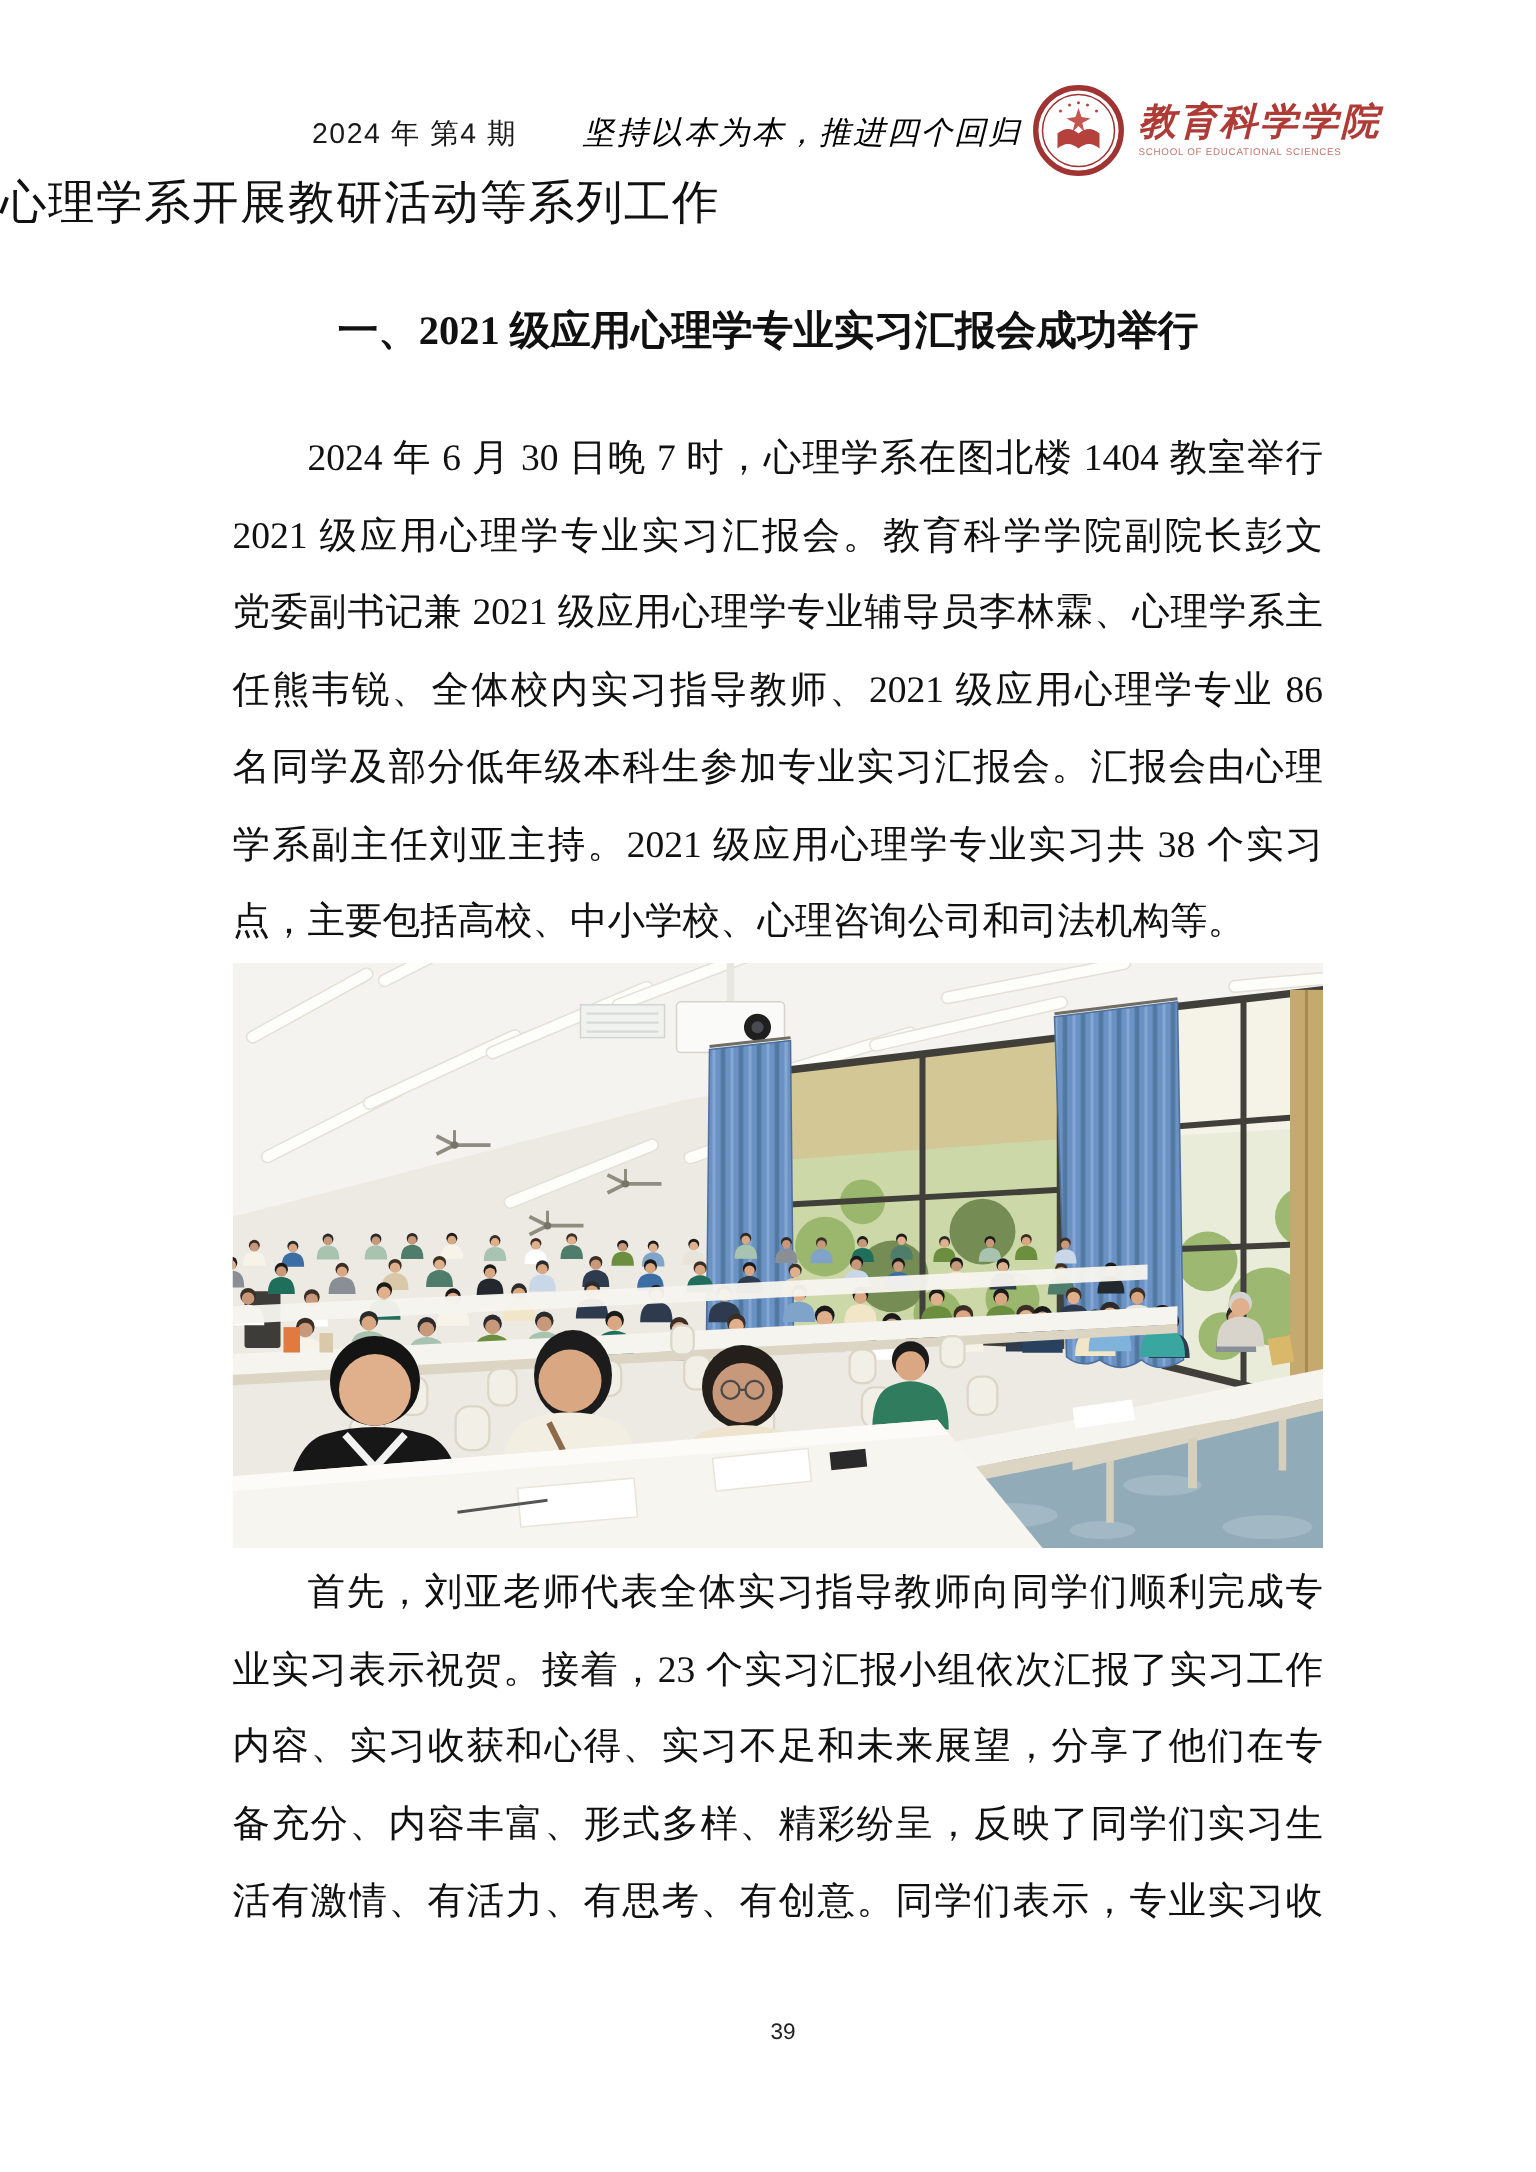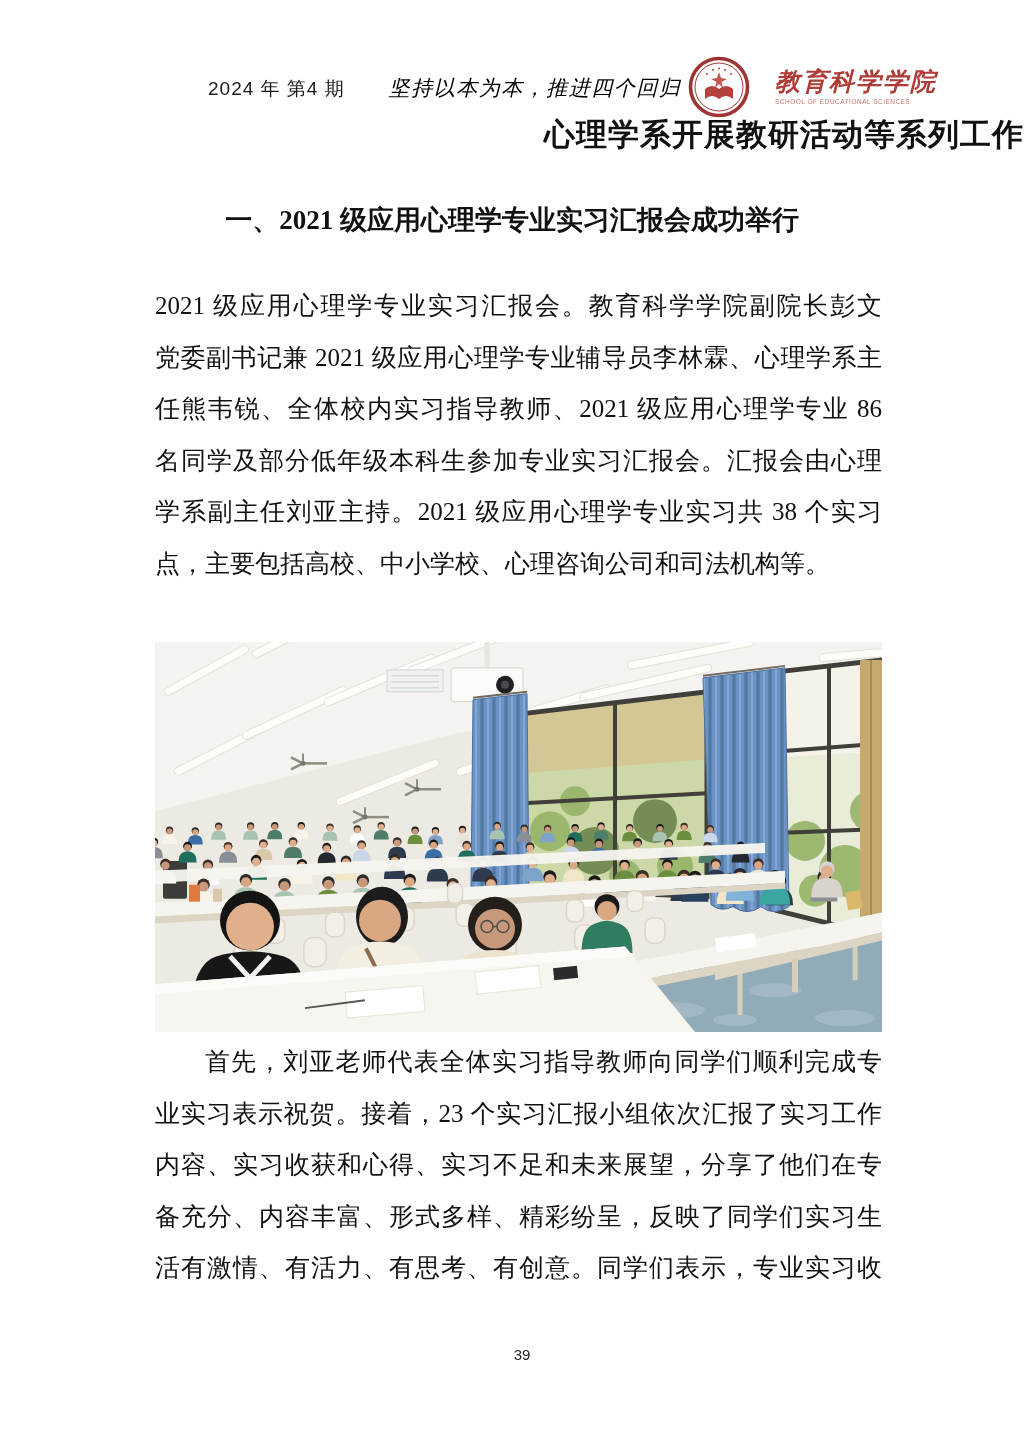--- a/index.html
+++ b/index.html
@@ -2,27 +2,27 @@
 <html><head>
 <meta charset="utf-8">
 <style>
   html,body{margin:0;padding:0;background:#ffffff;}
   .page{position:relative;width:1024px;height:1448px;background:#ffffff;overflow:hidden;
         font-family:"Liberation Serif",serif;color:#111;}
   
   .header-row{position:absolute;top:74px;left:208px;display:flex;align-items:baseline;gap:44px;white-space:nowrap;}
   .issue{font-family:"Liberation Sans",sans-serif;font-size:19px;letter-spacing:1px;color:#1a1a1a;}
   .motto{font-style:italic;font-size:21px;letter-spacing:1.5px;color:#000000;}
-  .logo{position:absolute;top:56px;left:688px;display:flex;align-items:center;gap:25px;}
+  .logo{position:absolute;top:56px;left:688px;display:flex;align-items:center;gap:9px;}
   .logo-text{display:flex;flex-direction:column;}
   .logo-cn{color:#ae3b35;font-weight:bold;font-style:italic;font-size:25px;letter-spacing:2px;line-height:1;}
   .logo-en{color:#c4766f;font-size:6.5px;letter-spacing:.5px;margin-top:4px;font-family:"Liberation Sans",sans-serif;}
   
-  .doc-title{position:absolute;top:114px;left:0;width:100%;text-align:right;
-             font-size:31px;font-weight:bold;letter-spacing:1px;}
+  .doc-title{position:absolute;top:114px;left:0;width:100%;text-align:left;
+             font-size:31px;font-weight:normal;letter-spacing:1px;}
   .section-heading{position:absolute;top:192px;left:0;width:100%;text-align:center;
              font-size:27px;font-weight:bold;margin-top:10px;}
   
   .para{position:absolute;left:155px;width:727px;font-size:25px;line-height:51.5px;}
   #para1{top:280px;} #para2{top:1036px;}
   .pline{text-align:justify;text-align-last:justify;height:51.5px;overflow:hidden;}
   .pline.indent{text-indent:50px;}
   .pline.last{text-align-last:left;}
   
   .photo{position:absolute;top:642px;left:155px;width:727px;height:390px;overflow:hidden;}
@@ -57,20 +57,21 @@
       <span class="logo-cn">教育科学学院</span>
       <span class="logo-en">SCHOOL OF EDUCATIONAL SCIENCES</span>
     </div>
   </div>
 
   <div class="doc-title">心理学系开展教研活动等系列工作</div>
 
   <div class="section-heading">一、2021 级应用心理学专业实习汇报会成功举行</div>
 
   <div class="para" id="para1">
+      <div class="pline indent">2024 年 6 月 30 日晚 7 时，心理学系在图北楼 1404 教室举行</div>
       <div class="pline">2021 级应用心理学专业实习汇报会。教育科学学院副院长彭文波、</div>
       <div class="pline">党委副书记兼 2021 级应用心理学专业辅导员李林霖、心理学系主</div>
       <div class="pline">任熊韦锐、全体校内实习指导教师、2021 级应用心理学专业 86</div>
       <div class="pline">名同学及部分低年级本科生参加专业实习汇报会。汇报会由心理</div>
       <div class="pline">学系副主任刘亚主持。2021 级应用心理学专业实习共 38 个实习</div>
       <div class="pline last">点，主要包括高校、中小学校、心理咨询公司和司法机构等。</div>
     </div>
 
   <figure class="photo" style="margin:0" aria-label="实习汇报会现场：阶梯教室内师生坐在白色课桌前聆听汇报，天花板有日光灯和吊扇、投影仪，右侧窗户挂蓝色窗帘">
     <svg id="photo-scene" viewBox="0 0 727 392" preserveAspectRatio="none">

